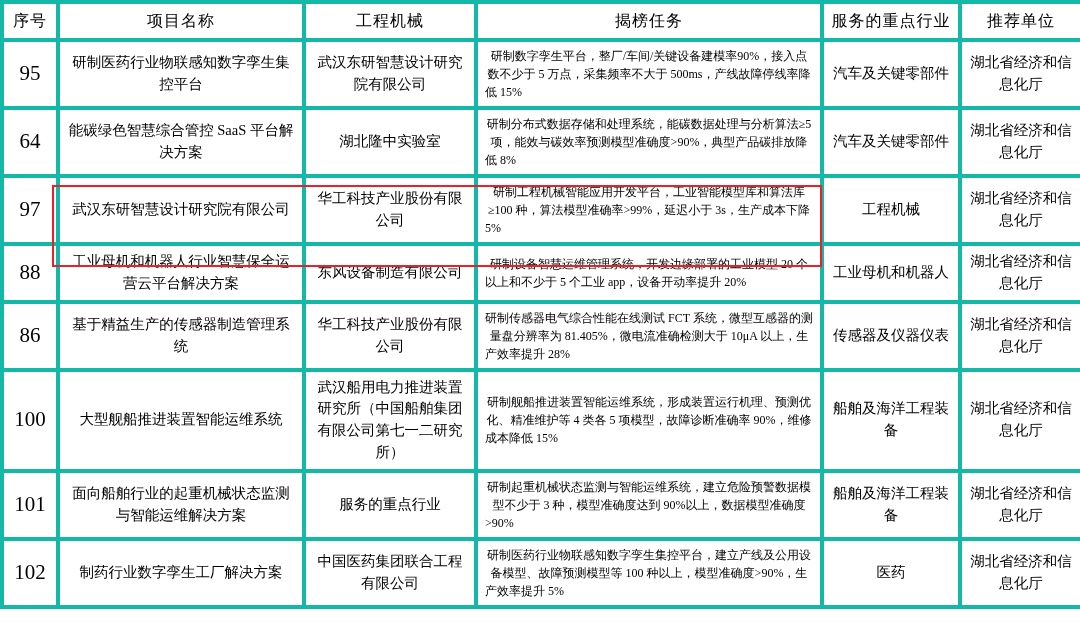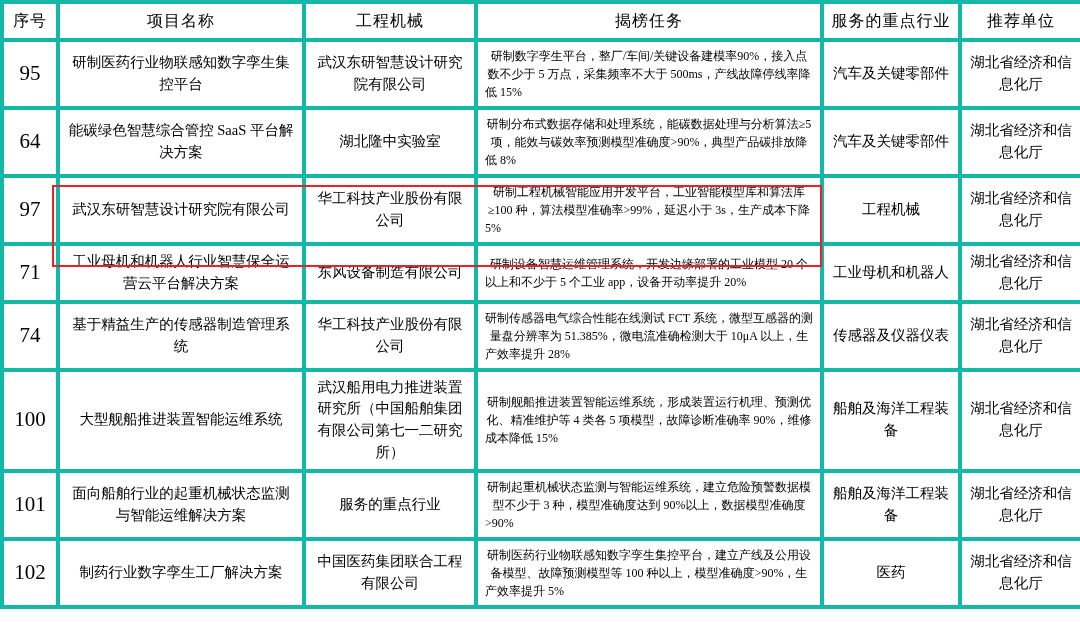--- a/index.html
+++ b/index.html
@@ -112,32 +112,32 @@
       </tr>
       <tr id="row-97">
         <td class="cell-idx">97</td>
         <td class="cell-name">武汉东研智慧设计研究院有限公司</td>
         <td class="cell-unit">华工科技产业股份有限公司</td>
         <td class="cell-task">研制工程机械智能应用开发平台，工业智能模型库和算法库≥100 种，算法模型准确率&gt;99%，延迟小于 3s，生产成本下降 5%</td>
         <td class="cell-industry">工程机械</td>
         <td class="cell-rec">湖北省经济和信息化厅</td>
       </tr>
       <tr>
-        <td class="cell-idx">71</td>
+        <td class="cell-idx">88</td>
         <td class="cell-name">工业母机和机器人行业智慧保全运营云平台解决方案</td>
         <td class="cell-unit">东风设备制造有限公司</td>
         <td class="cell-task">研制设备智慧运维管理系统，开发边缘部署的工业模型 20 个以上和不少于 5 个工业 app，设备开动率提升 20%</td>
         <td class="cell-industry">工业母机和机器人</td>
         <td class="cell-rec">湖北省经济和信息化厅</td>
       </tr>
       <tr>
-        <td class="cell-idx">74</td>
+        <td class="cell-idx">86</td>
         <td class="cell-name">基于精益生产的传感器制造管理系统</td>
         <td class="cell-unit">华工科技产业股份有限公司</td>
-        <td class="cell-task">研制传感器电气综合性能在线测试 FCT 系统，微型互感器的测量盘分辨率为 51.385%，微电流准确检测大于 10μA 以上，生产效率提升 28%</td>
+        <td class="cell-task">研制传感器电气综合性能在线测试 FCT 系统，微型互感器的测量盘分辨率为 81.405%，微电流准确检测大于 10μA 以上，生产效率提升 28%</td>
         <td class="cell-industry">传感器及仪器仪表</td>
         <td class="cell-rec">湖北省经济和信息化厅</td>
       </tr>
       <tr>
         <td class="cell-idx">100</td>
         <td class="cell-name">大型舰船推进装置智能运维系统</td>
         <td class="cell-unit">武汉船用电力推进装置研究所（中国船舶集团有限公司第七一二研究所）</td>
         <td class="cell-task">研制舰船推进装置智能运维系统，形成装置运行机理、预测优化、精准维护等 4 类各 5 项模型，故障诊断准确率 90%，维修成本降低 15%</td>
         <td class="cell-industry">船舶及海洋工程装备</td>
         <td class="cell-rec">湖北省经济和信息化厅</td>

